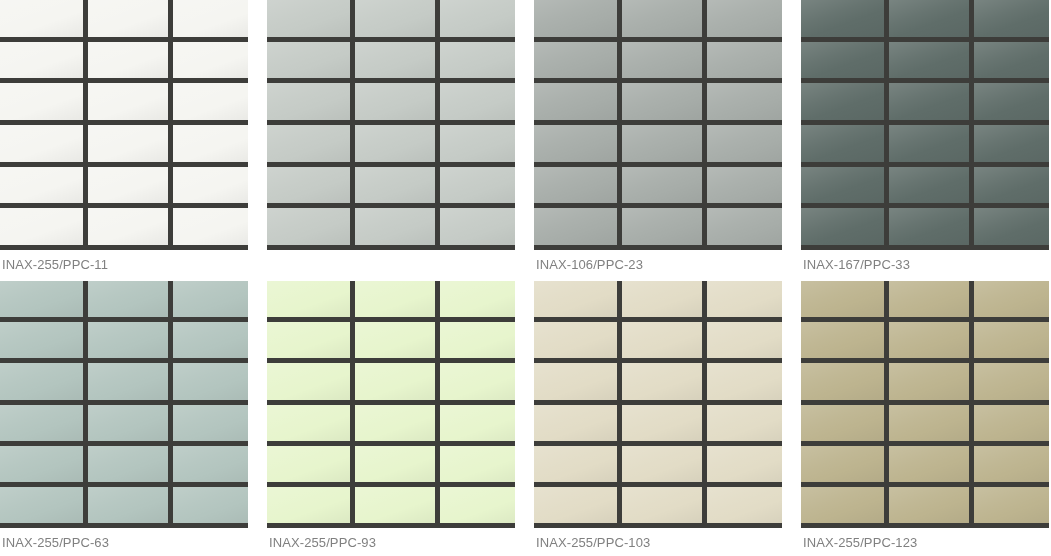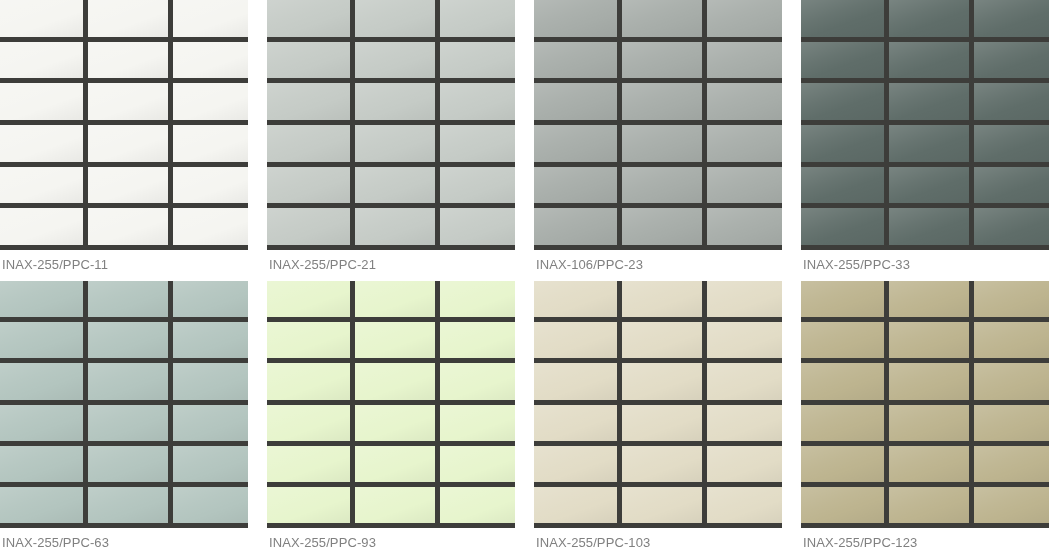--- a/index.html
+++ b/index.html
@@ -119,21 +119,20 @@
         <div class="tile" style="background: rgb(197, 203, 198);"></div>
         <div class="tile" style="background: rgb(197, 203, 198);"></div>
         <div class="tile" style="background: rgb(197, 203, 198);"></div>
         <div class="tile" style="background: rgb(197, 203, 198);"></div>
         <div class="tile" style="background: rgb(197, 203, 198);"></div>
         <div class="tile" style="background: rgb(197, 203, 198);"></div>
         <div class="tile" style="background: rgb(197, 203, 198);"></div>
         <div class="tile" style="background: rgb(197, 203, 198);"></div>
         <div class="tile" style="background: rgb(197, 203, 198);"></div>
       </div>
-    <div class="swatch-label">INAX-255/PPC-21</div>
   </div>
 
   <div class="swatch-cell row-1">
     <div class="tile-panel" style="background: rgb(61, 61, 58);">
         <div class="tile" style="background: rgb(167, 173, 169);"></div>
         <div class="tile" style="background: rgb(167, 173, 169);"></div>
         <div class="tile" style="background: rgb(167, 173, 169);"></div>
         <div class="tile" style="background: rgb(167, 173, 169);"></div>
         <div class="tile" style="background: rgb(167, 173, 169);"></div>
         <div class="tile" style="background: rgb(167, 173, 169);"></div>
@@ -167,21 +166,21 @@
         <div class="tile" style="background: rgb(95, 109, 105);"></div>
         <div class="tile" style="background: rgb(95, 109, 105);"></div>
         <div class="tile" style="background: rgb(95, 109, 105);"></div>
         <div class="tile" style="background: rgb(95, 109, 105);"></div>
         <div class="tile" style="background: rgb(95, 109, 105);"></div>
         <div class="tile" style="background: rgb(95, 109, 105);"></div>
         <div class="tile" style="background: rgb(95, 109, 105);"></div>
         <div class="tile" style="background: rgb(95, 109, 105);"></div>
         <div class="tile" style="background: rgb(95, 109, 105);"></div>
       </div>
-    <div class="swatch-label">INAX-255/PPC-33</div>
+    <div class="swatch-label">INAX-167/PPC-33</div>
   </div>
 
   <div class="swatch-cell row-2">
     <div class="tile-panel" style="background: rgb(61, 61, 58);">
         <div class="tile" style="background: rgb(179, 197, 191);"></div>
         <div class="tile" style="background: rgb(179, 197, 191);"></div>
         <div class="tile" style="background: rgb(179, 197, 191);"></div>
         <div class="tile" style="background: rgb(179, 197, 191);"></div>
         <div class="tile" style="background: rgb(179, 197, 191);"></div>
         <div class="tile" style="background: rgb(179, 197, 191);"></div>

